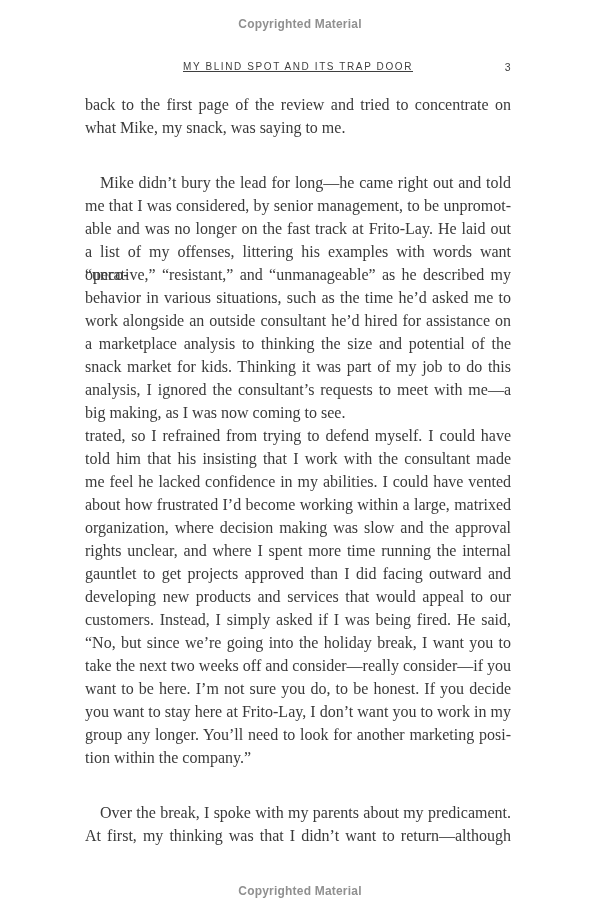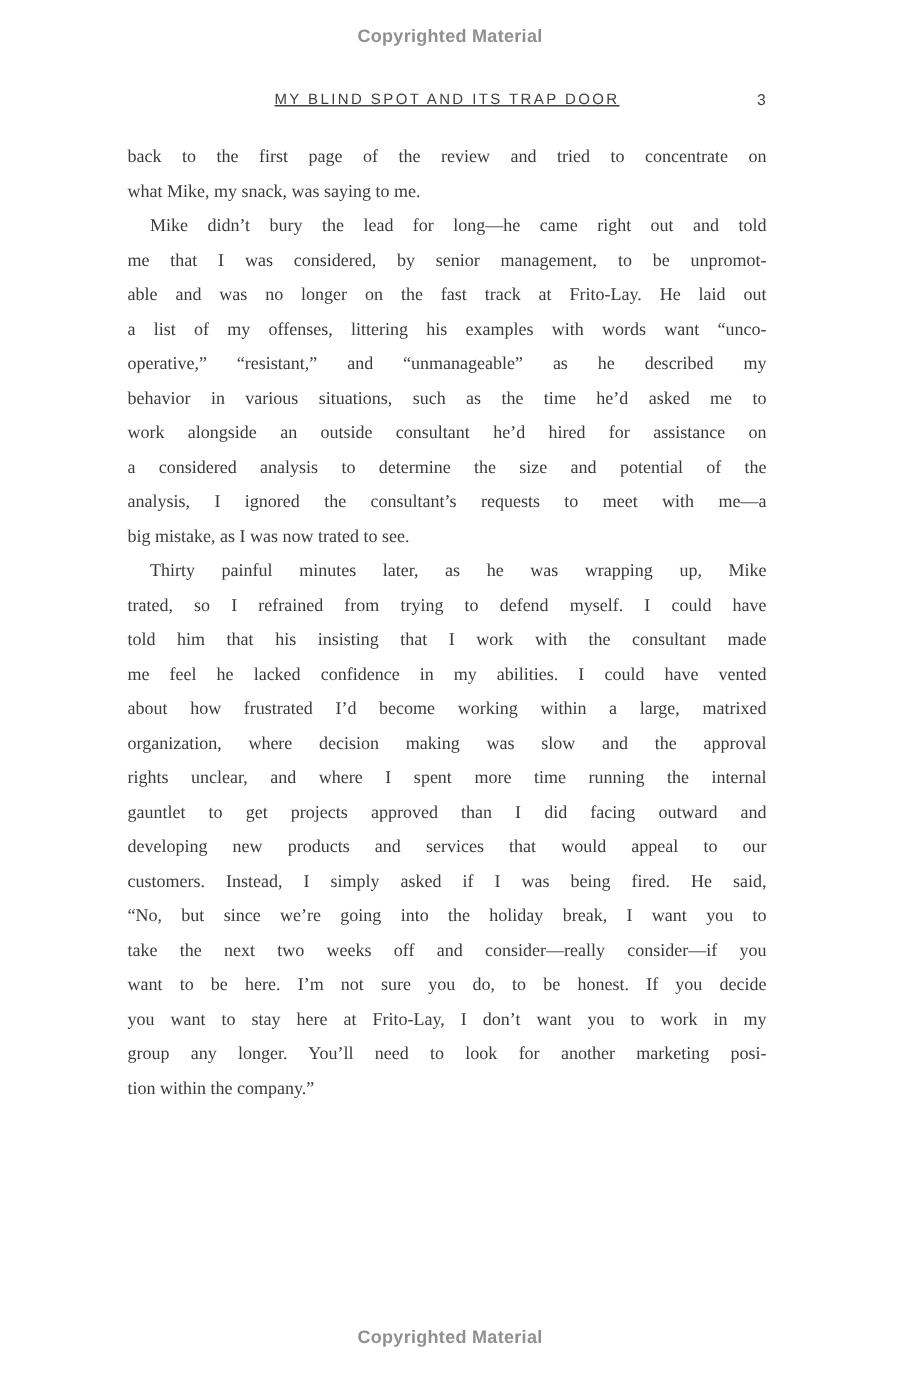--- a/index.html
+++ b/index.html
@@ -54,34 +54,34 @@
     right: 0;
     top: 0;
     font-size: 10.5px;
     letter-spacing: 0.5px;
   }
   .body-block {
     position: absolute;
     left: 85px;
     top: 93px;
     width: 426px;
-    font-size: 12px;
+    font-size: 16px;
     line-height: 23px;
     color: var(--body-text);
   }
   .para { }
   .line {
     text-align: justify;
     text-align-last: justify;
     white-space: normal;
     height: 23px;
     overflow: visible;
   }
   .line.lastline { text-align-last: left; }
-  .line.indent { text-indent: 15px; }
+  .line.indent { text-indent: 15px; margin-top: 32px; }
 </style>
 </head>
 <body>
 
 <div class="page">
   <div class="watermark top">Copyrighted Material</div>
 
   <div class="header">
     <span class="running-head">MY BLIND SPOT AND ITS TRAP DOOR</span>
     <span class="page-number">3</span>
@@ -93,38 +93,42 @@
         <div class="line lastline">what Mike, my snack, was saying to me.</div>
       </div>
       <div class="para">
         <div class="line indent">Mike didn’t bury the lead for long—he came right out and told</div>
         <div class="line">me that I was considered, by senior management, to be unpromot-</div>
         <div class="line">able and was no longer on the fast track at Frito-Lay. He laid out</div>
         <div class="line">a list of my offenses, littering his examples with words want “unco-</div>
         <div class="line">operative,” “resistant,” and “unmanageable” as he described my</div>
         <div class="line">behavior in various situations, such as the time he’d asked me to</div>
         <div class="line">work alongside an outside consultant he’d hired for assistance on</div>
-        <div class="line">a considered analysis to determine the size and potential of the</div>
+        <div class="line">a marketplace analysis to thinking the size and potential of the</div>
+        <div class="line">snack market for kids. Thinking it was part of my job to do this</div>
         <div class="line">analysis, I ignored the consultant’s requests to meet with me—a</div>
-        <div class="line lastline">big mistake, as I was now trated to see.</div>
+        <div class="line lastline">big making, as I was now coming to see.</div>
       </div>
       <div class="para">
-        <div class="line indent">Thirty painful minutes later, as he was wrapping up, Mike</div>
         <div class="line">trated, so I refrained from trying to defend myself. I could have</div>
         <div class="line">told him that his insisting that I work with the consultant made</div>
         <div class="line">me feel he lacked confidence in my abilities. I could have vented</div>
         <div class="line">about how frustrated I’d become working within a large, matrixed</div>
         <div class="line">organization, where decision making was slow and the approval</div>
         <div class="line">rights unclear, and where I spent more time running the internal</div>
         <div class="line">gauntlet to get projects approved than I did facing outward and</div>
         <div class="line">developing new products and services that would appeal to our</div>
         <div class="line">customers. Instead, I simply asked if I was being fired. He said,</div>
         <div class="line">“No, but since we’re going into the holiday break, I want you to</div>
         <div class="line">take the next two weeks off and consider—really consider—if you</div>
         <div class="line">want to be here. I’m not sure you do, to be honest. If you decide</div>
         <div class="line">you want to stay here at Frito-Lay, I don’t want you to work in my</div>
         <div class="line">group any longer. You’ll need to look for another marketing posi-</div>
         <div class="line lastline">tion within the company.”</div>
       </div>
+      <div class="para">
+        <div class="line indent">Over the break, I spoke with my parents about my predicament.</div>
+        <div class="line">At first, my thinking was that I didn’t want to return—although</div>
+      </div>
     </div>
 
   <div class="watermark bottom">Copyrighted Material</div>
 </div>
 
 </body></html>

